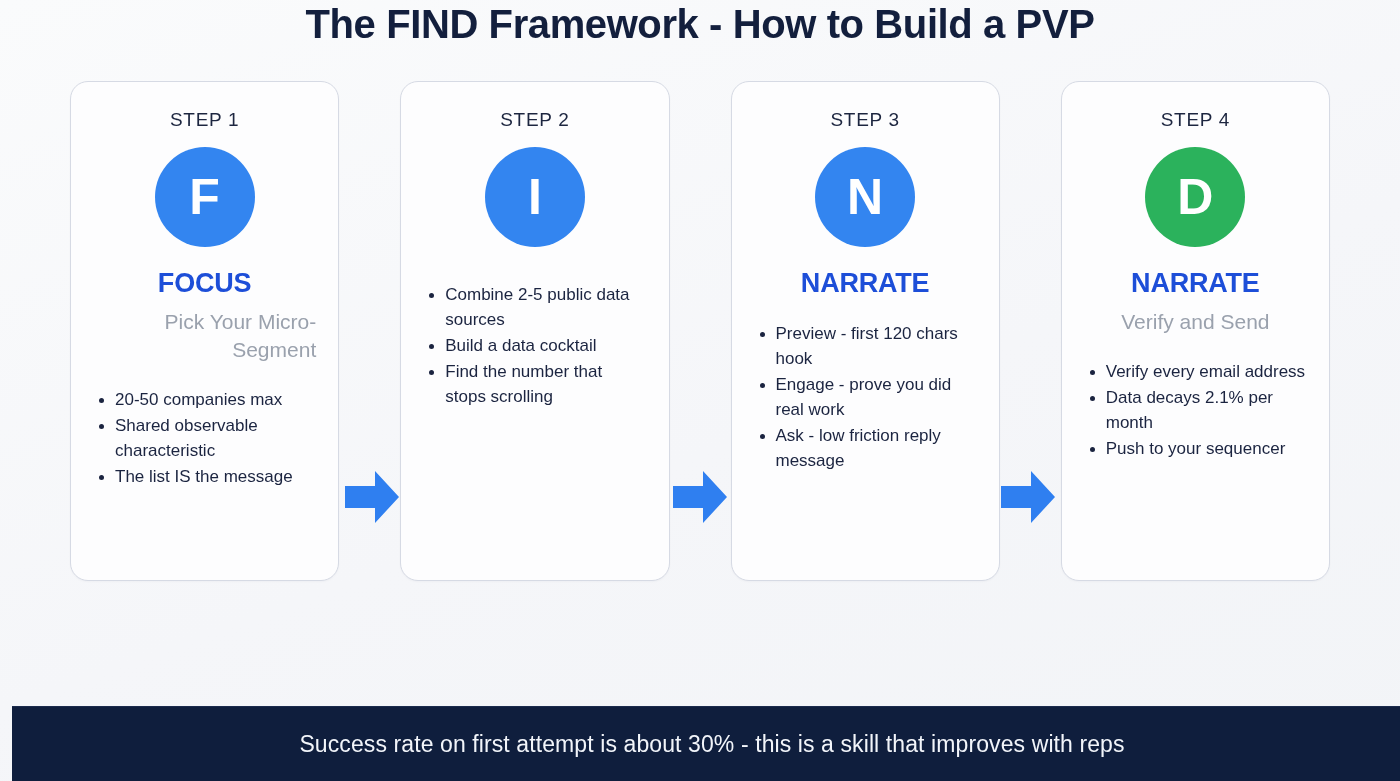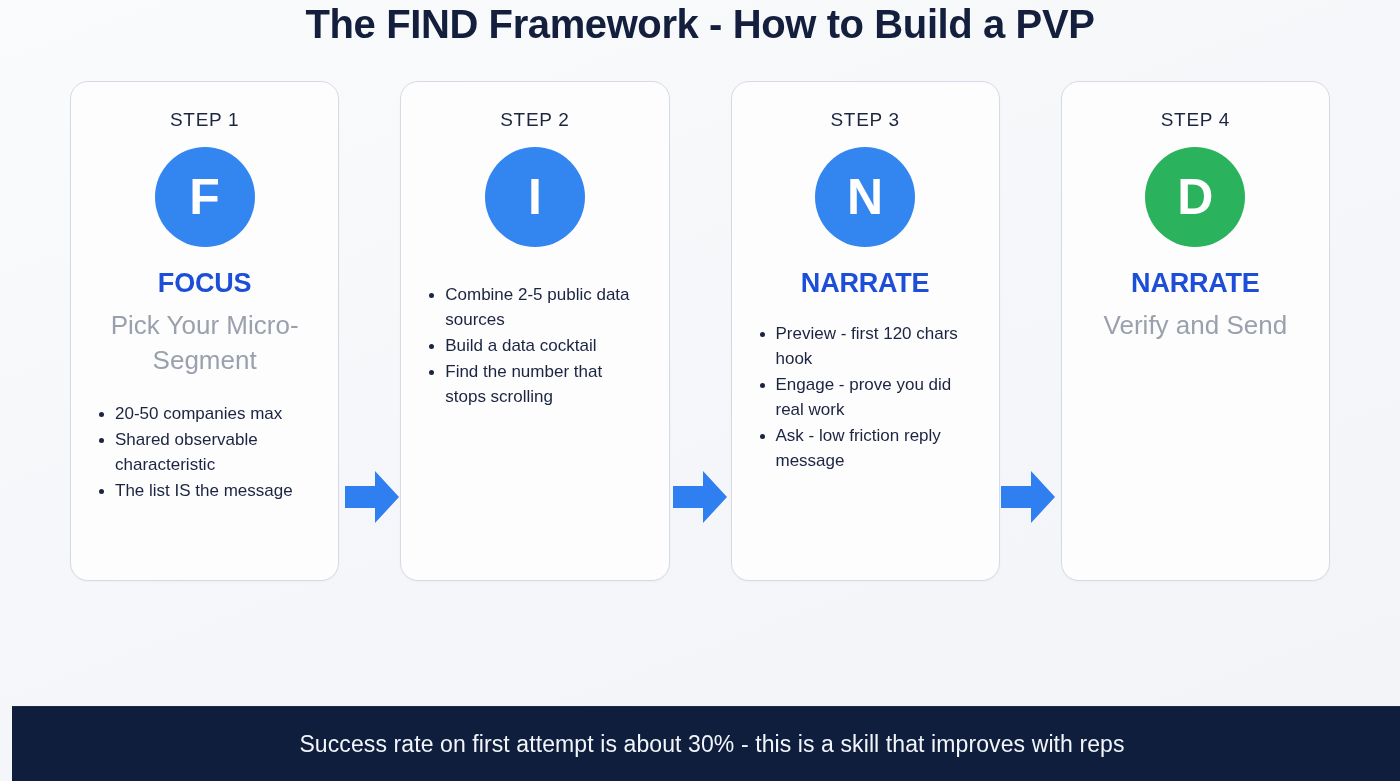--- a/index.html
+++ b/index.html
@@ -82,23 +82,23 @@
   .card-title {
     font-size: 27px;
     font-weight: bold;
     color: #1d4ed8;
     letter-spacing: -0.2px;
     line-height: 1.1;
     text-align: left;
     margin-bottom: 9px;
   }
   .card-subtitle {
-    font-size: 26px;
+    font-size: 21px;
     color: #9aa1ad;
-    text-align: center;
+    text-align: right;
     line-height: 1.35;
     font-weight: normal;
     margin-bottom: 10px;
     max-width: 230px;
   }
   .bullets {
     margin: 14px 0 9px 0;
     padding-left: 22px;
     align-self: stretch;
     list-style: disc;
@@ -176,20 +176,25 @@
             <li>Preview - first 120 chars hook</li>
             <li>Engage - prove you did real work</li>
             <li>Ask - low friction reply message</li>
           </ul>
         </div>
         <div class="step-card">
           <div class="step-label">STEP 4</div>
           <div class="badge green">D</div>
           <div class="card-title">NARRATE</div>
           <div class="card-subtitle">Verify and Send</div>
+          <ul class="bullets">
+            <li>Verify every email address</li>
+            <li>Data decays 2.1% per month</li>
+            <li>Push to your sequencer</li>
+          </ul>
         </div>
       </div>
     <div id="arrows-layer" style="position: absolute; left: 70px; top: 0px; right: 70px; height: 500px; pointer-events: none;">
         <div class="arrow" style="left: 275px; position: absolute;">
           <svg viewBox="0 0 54 56" xmlns="http://www.w3.org/2000/svg">
             <path d="M0 17 L30 17 L30 2 L54 28 L30 54 L30 39 L0 39 Z" fill="#2f7ff0"></path>
           </svg>
         </div>
         <div class="arrow" style="left: 603px; position: absolute;">
           <svg viewBox="0 0 54 56" xmlns="http://www.w3.org/2000/svg">

